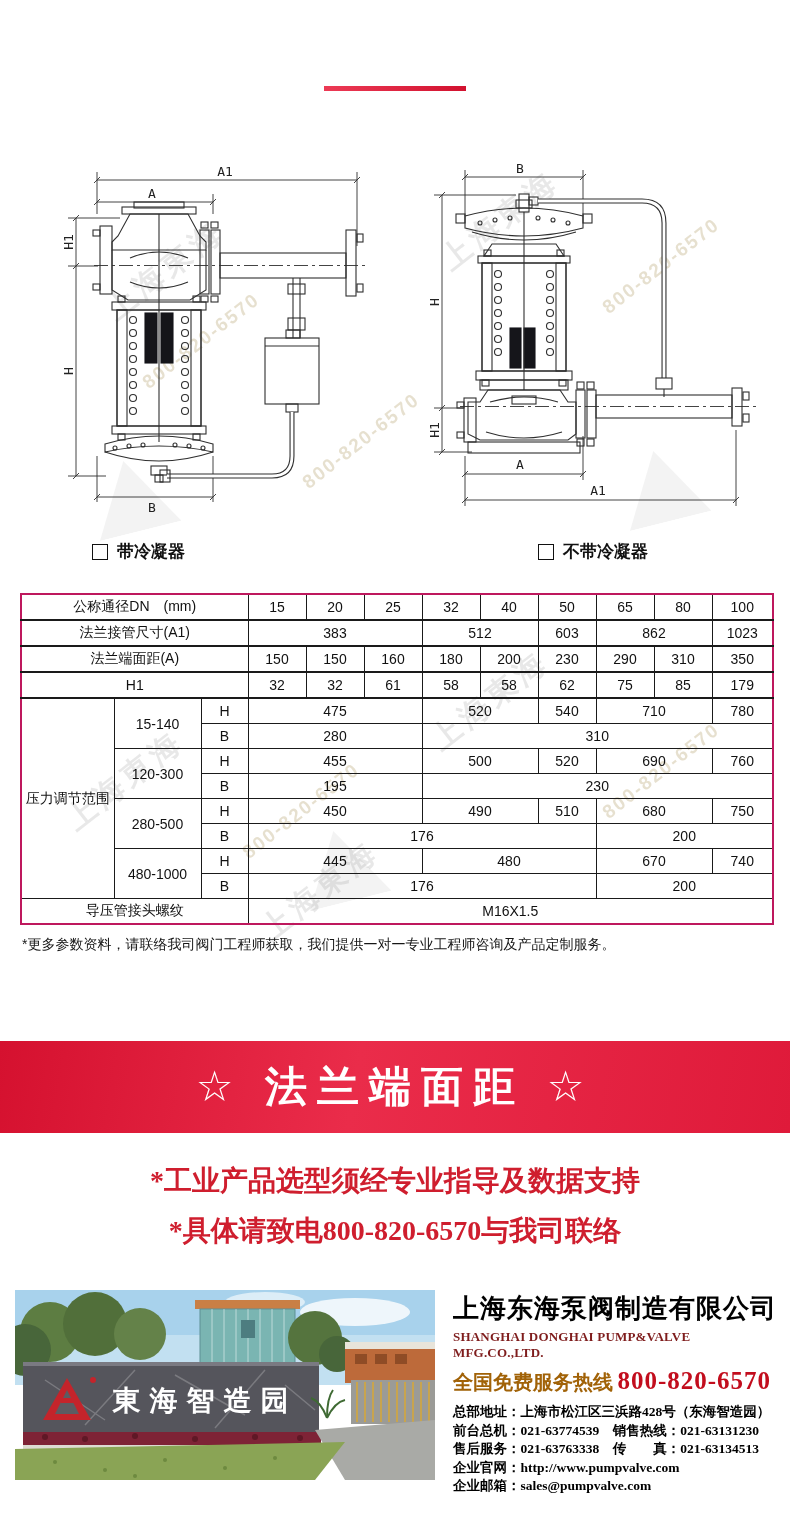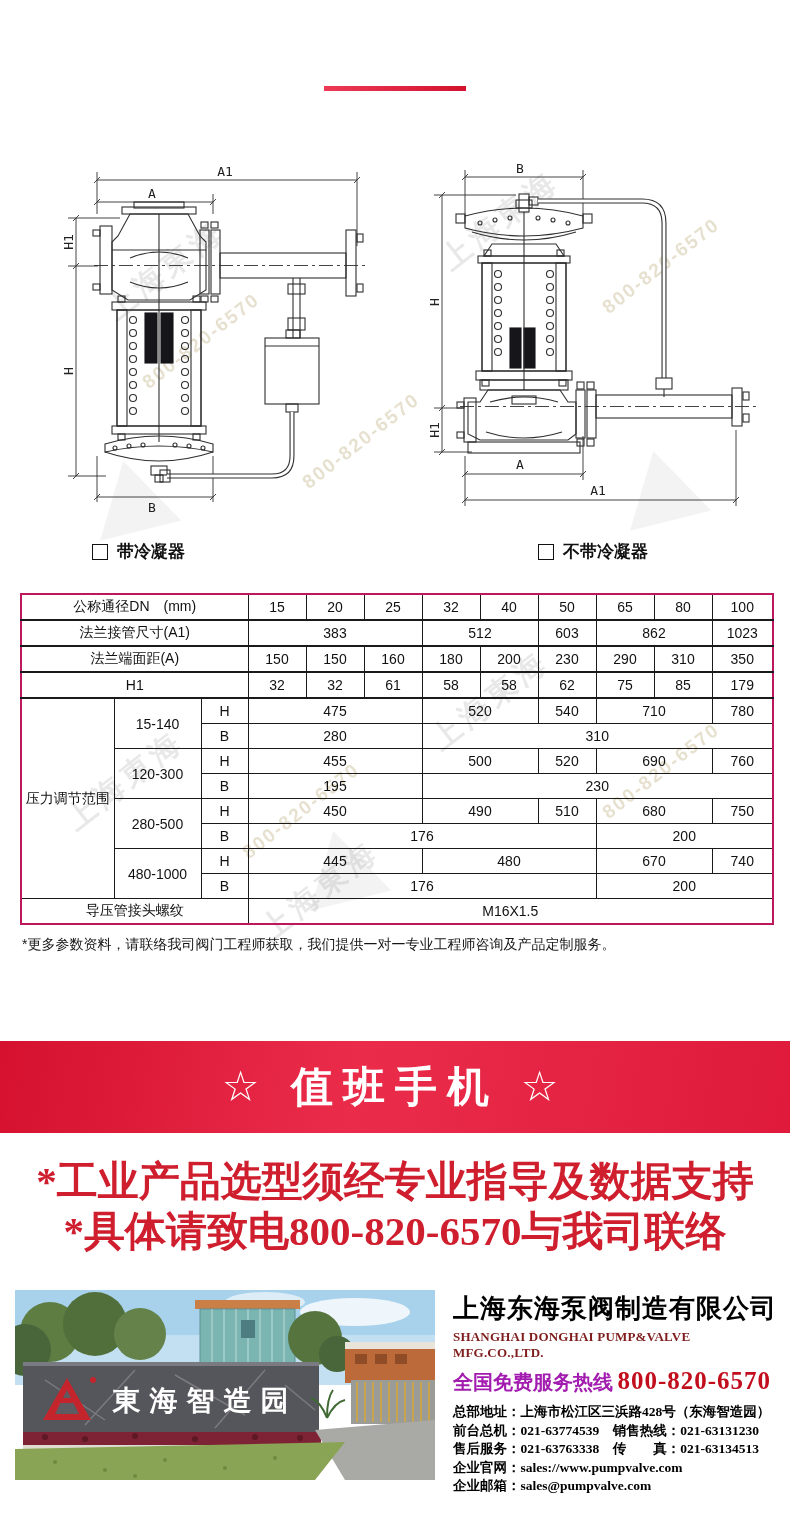--- a/index.html
+++ b/index.html
@@ -42,30 +42,30 @@
   .dim-table tr.hd td{border-bottom-width:2px;}
   
   .note{position:absolute;left:22px;top:936px;font-size:14px;color:#161616;margin:0;}
   
   .order-banner{position:absolute;left:0;top:1041px;width:790px;height:92px;
       background:linear-gradient(100deg,#d5112f,#ea2c4a 45%,#df1a3a);
       display:flex;align-items:center;justify-content:center;}
   .order-banner span{color:#fff;font-size:42px;font-weight:800;letter-spacing:10px;}
   .order-lines{position:absolute;left:0;top:1162px;width:100%;text-align:center;
       font-family:"Liberation Serif","DejaVu Serif",serif;font-weight:bold;
-      font-size:41px;color:#cf1e2e;}
+      font-size:28px;color:#cf1e2e;}
   .order-lines p{margin:0 0 12px 0;line-height:38px;}
   
   .factory-photo{position:absolute;left:15px;top:1290px;}
   .company-info{position:absolute;left:453px;top:1291px;width:330px;}
   .company-cn{font-size:26px;font-weight:800;color:#000;letter-spacing:1px;margin:0;}
   .company-en{font-family:"Liberation Serif","DejaVu Serif",serif;font-weight:bold;
               font-size:13px;color:#7f1d1d;margin:3px 0 6px 0;letter-spacing:.2px;}
   .hotline{margin:0 0 7px 0;white-space:nowrap;}
-  .hotline .lab{font-size:20px;font-weight:800;color:#a21caf;}
+  .hotline .lab{font-size:20px;font-weight:800;color:#a16207;}
   .hotline .num{font-family:"Liberation Serif","DejaVu Serif",serif;font-weight:bold;
                 font-size:25px;color:#c20d1d;letter-spacing:1px;}
   .contact{font-family:"Liberation Serif","DejaVu Serif",serif;font-weight:bold;
            font-size:13.5px;color:#000;margin:0;line-height:18.5px;white-space:nowrap;}
 </style>
 </head>
 <body>
 
 <div class="page">
 
@@ -453,21 +453,21 @@
       <tr>
         <td colspan="3">导压管接头螺纹</td>
         <td colspan="9">M16X1.5</td>
       </tr>
     </tbody>
       </table>
 
     <p class="note">*更多参数资料，请联络我司阀门工程师获取，我们提供一对一专业工程师咨询及产品定制服务。</p>
 
     <div class="order-banner">
-      <span>☆ 值班手机 ☆</span>
+      <span>☆ 法兰端面距 ☆</span>
     </div>
     <div class="order-lines">
       <p>*工业产品选型须经专业指导及数据支持</p>
       <p>*具体请致电800-820-6570与我司联络</p>
     </div>
 
     <svg class="factory-photo" width="420" height="190" viewBox="0 0 420 190">
       <rect x="0" y="0" width="420" height="95" fill="#a8d2ec"></rect>
       <rect x="0" y="45" width="420" height="50" fill="#cde5f4" opacity=".7"></rect>
       <ellipse cx="340" cy="22" rx="55" ry="14" fill="#ffffff" opacity=".8"></ellipse>
@@ -540,18 +540,18 @@
     <div class="company-info">
       <p class="company-cn">上海东海泵阀制造有限公司</p>
       <p class="company-en">SHANGHAI DONGHAI PUMP&amp;VALVE MFG.CO.,LTD.</p>
       <p class="hotline">
         <span class="lab">全国免费服务热线</span>
         <span class="num">800-820-6570</span>
       </p>
       <p class="contact">总部地址：上海市松江区三浜路428号（东海智造园）</p>
       <p class="contact">前台总机：021-63774539　销售热线：021-63131230</p>
       <p class="contact">售后服务：021-63763338　传　　真：021-63134513</p>
-      <p class="contact">企业官网：sales://www.pumpvalve.com</p>
+      <p class="contact">企业官网：http://www.pumpvalve.com</p>
       <p class="contact">企业邮箱：sales@pumpvalve.com</p>
     </div>
 
   </div>
 </div>
 
 </body></html>

